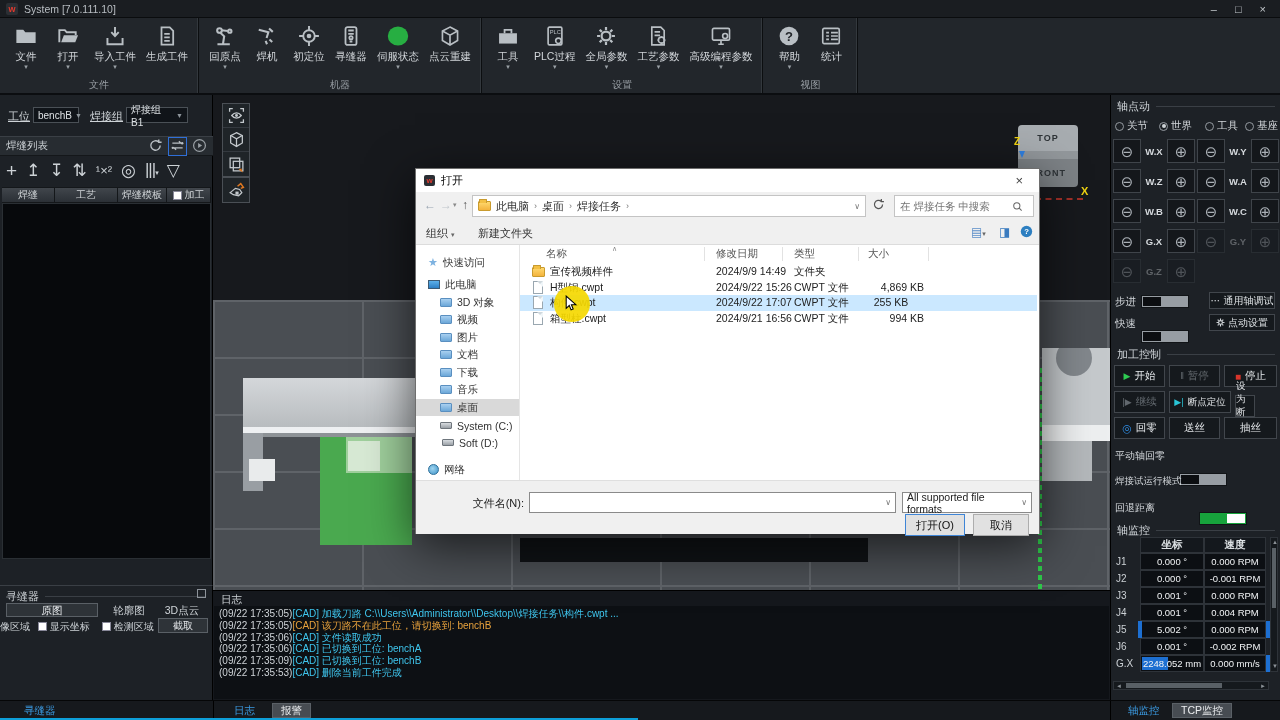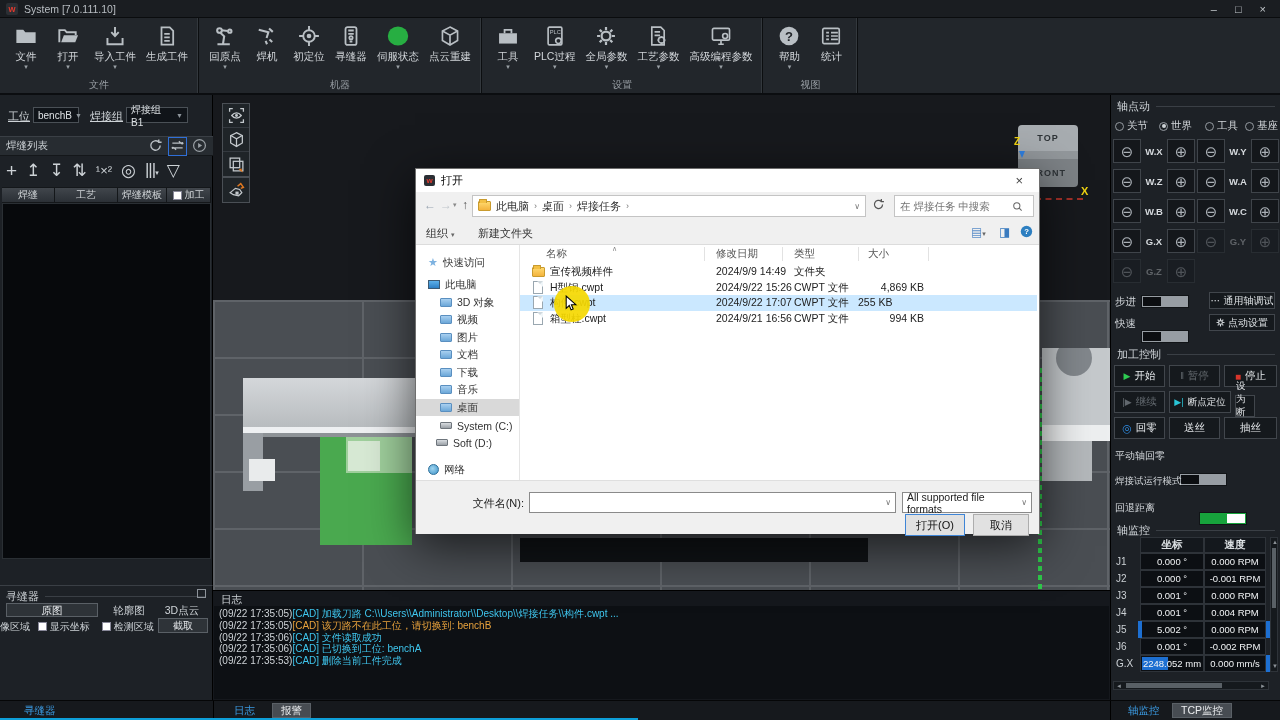--- a/index.html
+++ b/index.html
@@ -517,20 +517,21 @@
   </div>
 </div>
 
 <div class="abs logpanel">
   <span class="abs" style="left:8px;top:2px;font-size:10.5px;color:#ced3d7">日志</span>
   <div class="logbody">
     <div class="le cyan"><span class="t">(09/22 17:35:05)</span><span class="m"><span>[CAD]</span><span> 加载刀路 C:\\Users\\Administrator\\Desktop\\焊接任务\\构件.cwpt ...</span></span></div>
     <div class="le orange"><span class="t">(09/22 17:35:05)</span><span class="m"><span>[CAD]</span><span> 该刀路不在此工位，请切换到: benchB</span></span></div>
     <div class="le cyan"><span class="t">(09/22 17:35:06)</span><span class="m"><span>[CAD]</span><span> 文件读取成功</span></span></div>
     <div class="le cyan"><span class="t">(09/22 17:35:06)</span><span class="m"><span>[CAD]</span><span> 已切换到工位: benchA</span></span></div>
+    <div class="le cyan"><span class="t">(09/22 17:35:09)</span><span class="m"><span>[CAD]</span><span> 已切换到工位: benchB</span></span></div>
     <div class="le cyan"><span class="t">(09/22 17:35:53)</span><span class="m"><span>[CAD]</span><span> 删除当前工件完成</span></span></div>
   </div>
 </div>
 
 <div class="abs rightpanel">
   <div class="abs sec-ttl" style="left:6px;top:4px;width:158px">
       <span>轴点动</span>
     </div>
 
   <div class="abs radio" style="left:4px;top:24px">
@@ -875,21 +876,21 @@
         <span>音乐</span>
       </div>
     <div class="sbitem sel" style="top:154px;padding-left:24px">
         <span class="si si-fold"></span>
         <span>桌面</span>
       </div>
     <div class="sbitem" style="top:172px;padding-left:24px">
         <span class="si si-drive"></span>
         <span>System (C:)</span>
       </div>
-    <div class="sbitem" style="top:189px;padding-left:20px">
+    <div class="sbitem" style="top:189px;padding-left:26px">
         <span class="si si-drive"></span>
         <span>Soft (D:)</span>
       </div>
     <div class="sbitem" style="top:216px;padding-left:12px">
         <span class="si si-net"></span>
         <span>网络</span>
       </div>
 
     <span class="abs" style="left:196px;top:0;font-size:7px;color:#888">∧</span>
     <div class="hdrcell" style="left:130px">名称</div>
@@ -913,21 +914,21 @@
       <span style="left:30px">H型钢.cwpt</span>
       <span style="left:196px">2024/9/22 15:26</span>
       <span style="left:274px">CWPT 文件</span>
       <span style="left:338px;width:66px;text-align:right">4,869 KB</span>
     </div>
     <div class="frow sel" style="top:50px">
       <span style="left:13px;top:1px" class="fico-file"></span>
       <span style="left:30px">构件.cwpt</span>
       <span style="left:196px">2024/9/22 17:07</span>
       <span style="left:274px">CWPT 文件</span>
-      <span style="left:338px;width:66px;text-align:left">255 KB</span>
+      <span style="left:338px;width:66px;text-align:center">255 KB</span>
     </div>
     <div class="frow" style="top:65.5px">
       <span style="left:13px;top:1px" class="fico-file"></span>
       <span style="left:30px">箱型柱.cwpt</span>
       <span style="left:196px">2024/9/21 16:56</span>
       <span style="left:274px">CWPT 文件</span>
       <span style="left:338px;width:66px;text-align:right">994 KB</span>
     </div>
 
     <div class="cursor-blob" style="left:138px;top:41px">

